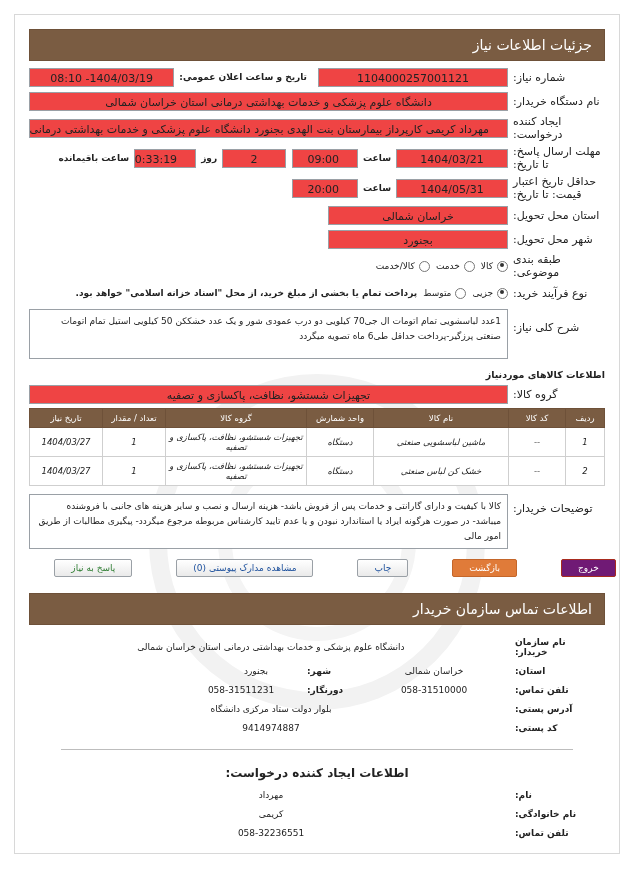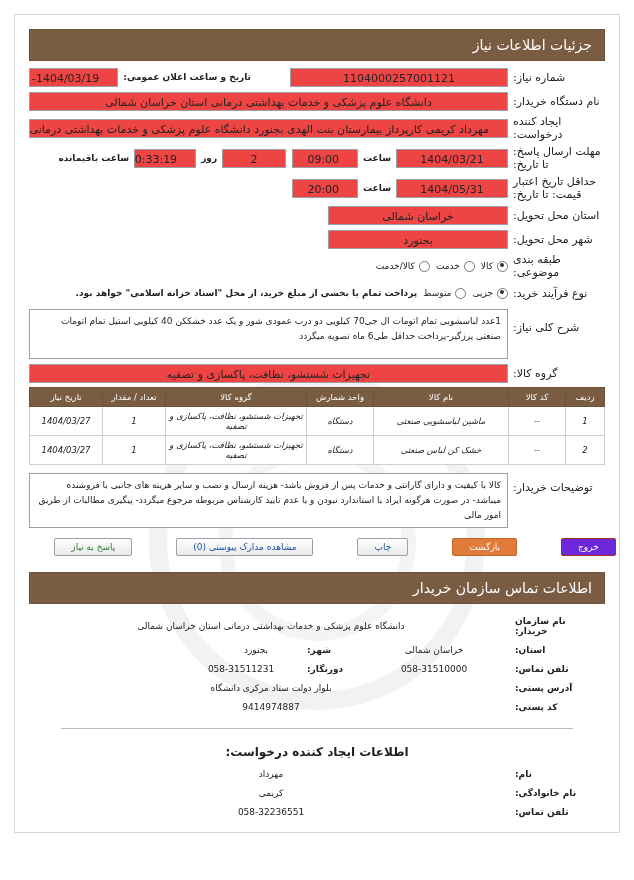--- a/index.html
+++ b/index.html
@@ -185,21 +185,21 @@
     background: linear-gradient(#ffffff, #eaeaea);
     font-size: 9px;
     padding: 3px 16px;
     color: #1b4f9c;
     border-radius: 2px;
     cursor: pointer;
     white-space: nowrap;
     margin-left: 36px;
   }
   .btn.green { color: #2e7d32; }
-  .btn.red { background: #6d28d9; color: #fff; border-color: #a82b1f; }
+  .btn.red { background: #701a75; color: #fff; border-color: #a82b1f; }
   .btn.orange { background: #e07b39; color: #fff; border-color: #c4662a; }
   .contact-wrap { margin-top: 16px; }
   .contact-body {
     font-size: 9px;
     color: #222;
     padding: 12px 18px 6px 18px;
   }
   .crow {
     display: flex;
     flex-direction: row;
@@ -234,21 +234,21 @@
   <div class="watermark"></div>
 
   <div class="outer">
 
     <div class="section-header">جزئیات اطلاعات نیاز</div>
 
     <div class="form-area">
 
       <div class="row">
         <div class="lbl">شماره نیاز:</div>
-        <div class="field" style="width:218px;margin-left:28px;">1104000257001121</div>
+        <div class="field" style="width:190px;">1104000257001121</div>
         <div class="gap"></div>
         <div class="small-lbl">تاریخ و ساعت اعلان عمومی:</div>
         <div class="field f-grow">1404/03/19- 08:10</div>
       </div>
 
       <div class="row">
         <div class="lbl">نام دستگاه خریدار:</div>
         <div class="field f-grow">دانشگاه علوم پزشکی و خدمات بهداشتی  درمانی استان خراسان شمالی</div>
       </div>
 
@@ -316,25 +316,26 @@
         <div class="gap"></div>
         <div class="radio-row">
           <span class="radio"></span>
           <span>متوسط</span>
         </div>
         <div class="note">پرداخت تمام یا بخشی از مبلغ خرید، از محل "اسناد خزانه اسلامی" خواهد بود.</div>
       </div>
 
       <div class="row" style="align-items:flex-start; margin-top:6px;">
         <div class="lbl" style="padding-top:12px;">شرح کلی نیاز:</div>
-        <div class="desc-box">1عدد لباسشویی تمام اتومات ال جی70 کیلویی دو درب عمودی شور و یک عدد خشککن 40 کیلویی استیل تمام اتومات  صنعتی  پرزگیر-پرداخت حداقل طی6 ماه  تصویه میگردد</div>
+        <div class="desc-box">1عدد لباسشویی تمام اتومات ال جی70 کیلویی دو درب عمودی شور و یک عدد خشککن 50 کیلویی استیل تمام اتومات  صنعتی  پرزگیر-پرداخت حداقل طی6 ماه  تصویه میگردد</div>
       </div>
 
     </div>
 
+    <div class="sec-title">اطلاعات کالاهای موردنیاز</div>
 
     <div class="form-area" style="padding-top:0;">
       <div class="row">
         <div class="lbl">گروه کالا:</div>
         <div class="field f-grow">تجهیزات  شستشو، نظافت، پاکسازی و تصفیه</div>
       </div>
     </div>
 
     <table class="goods">
       <thead>

